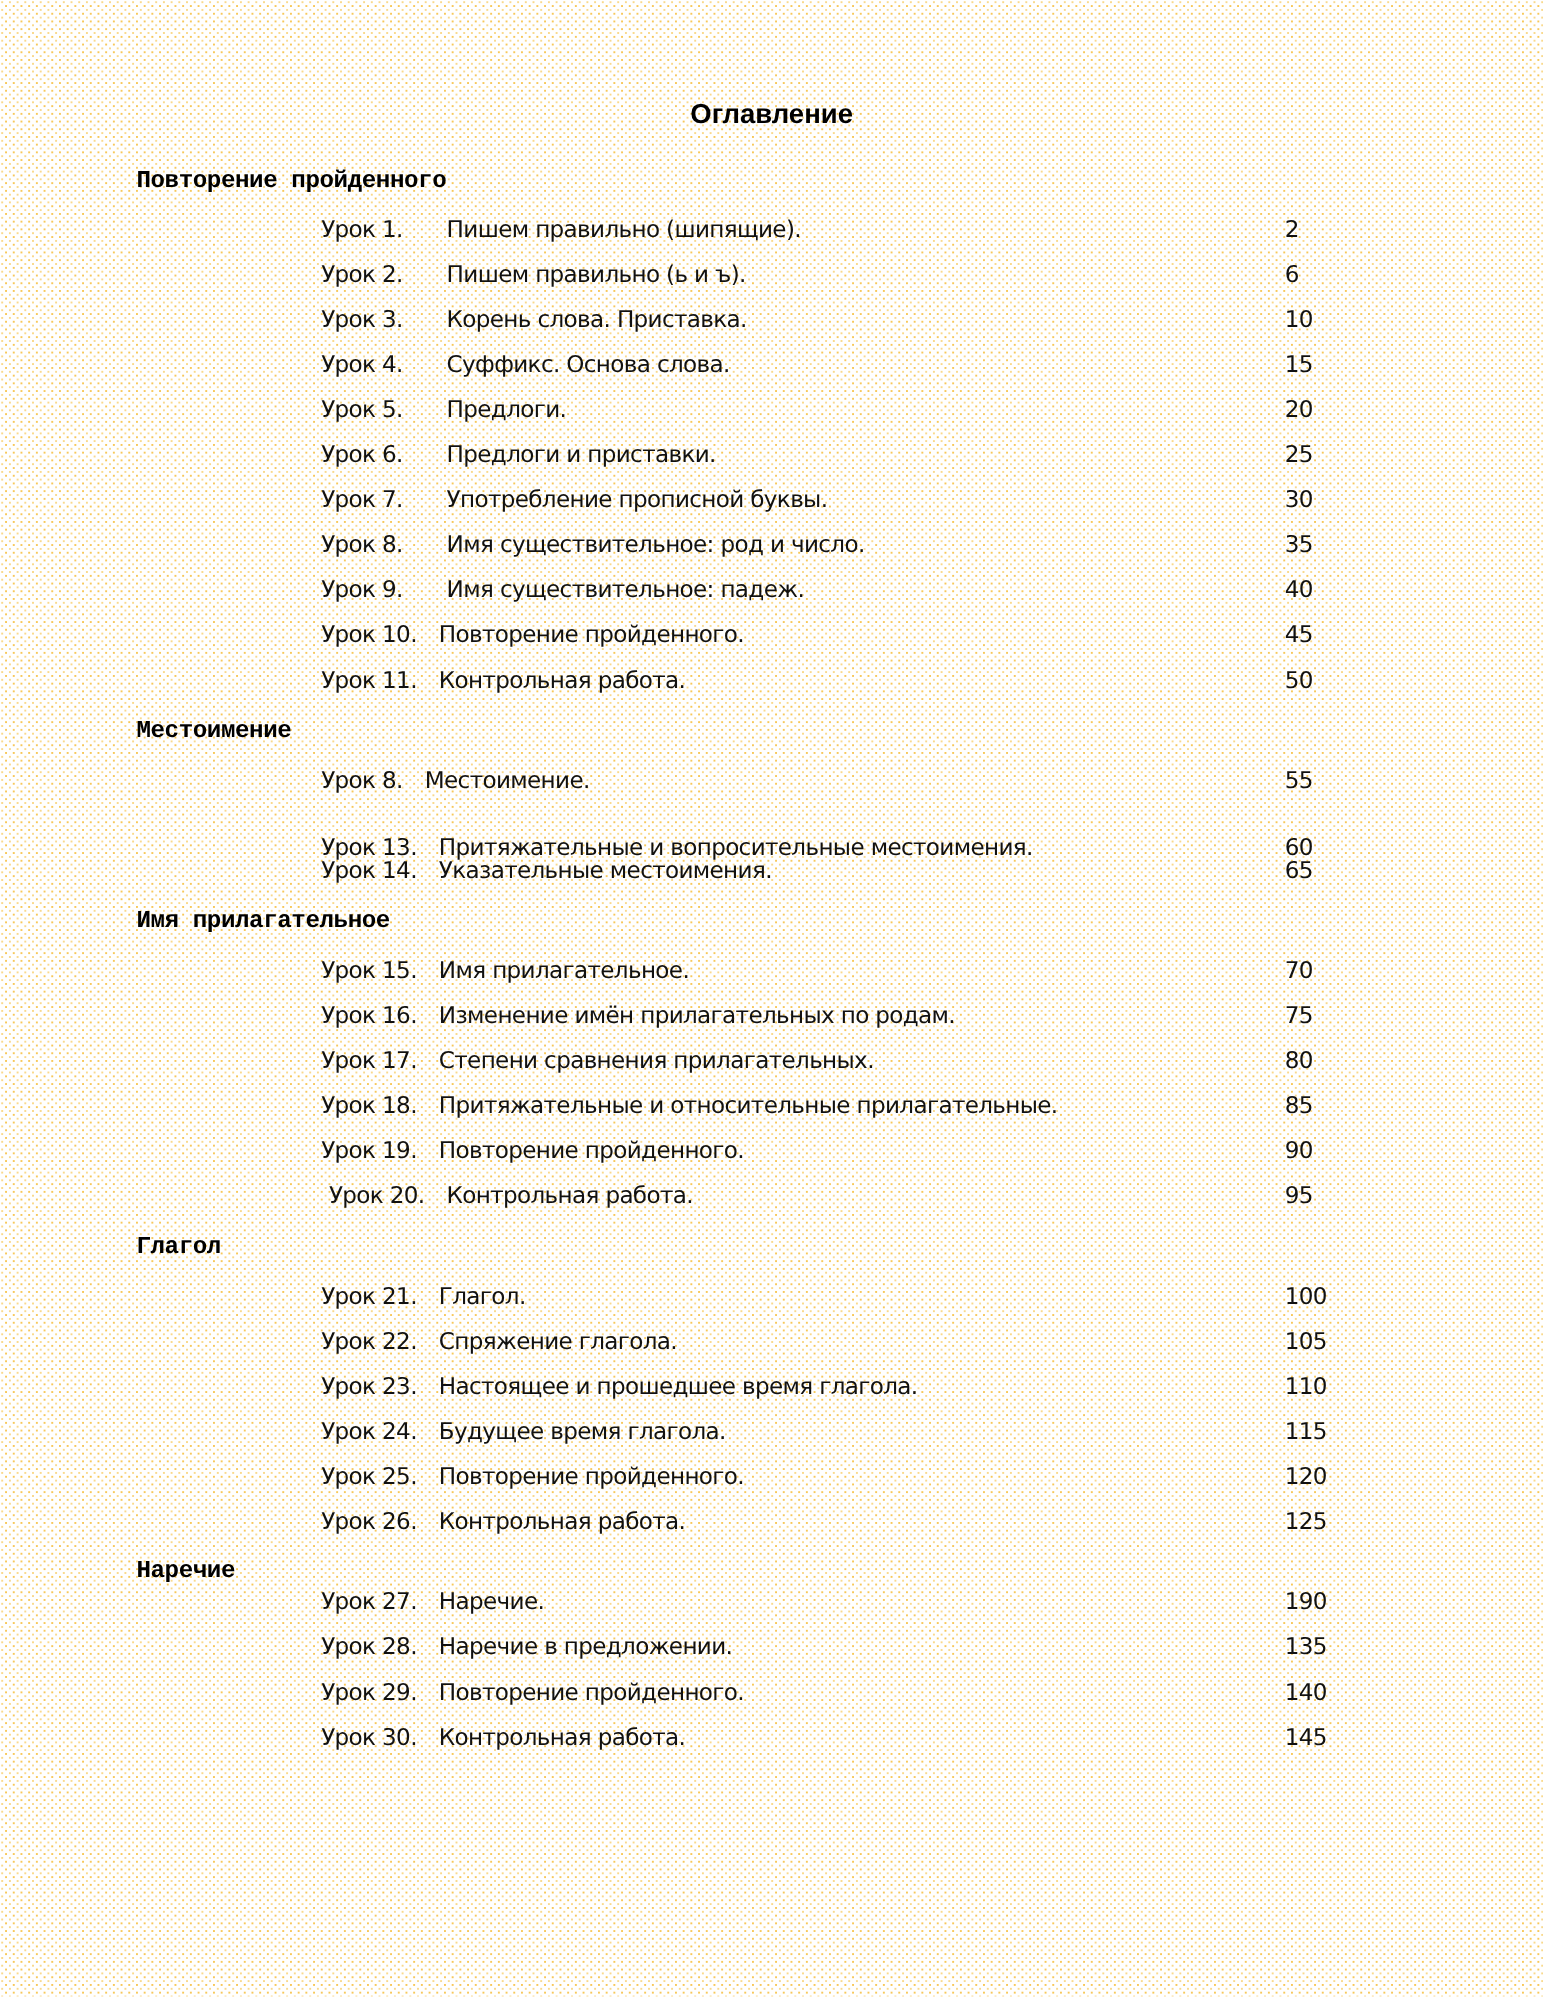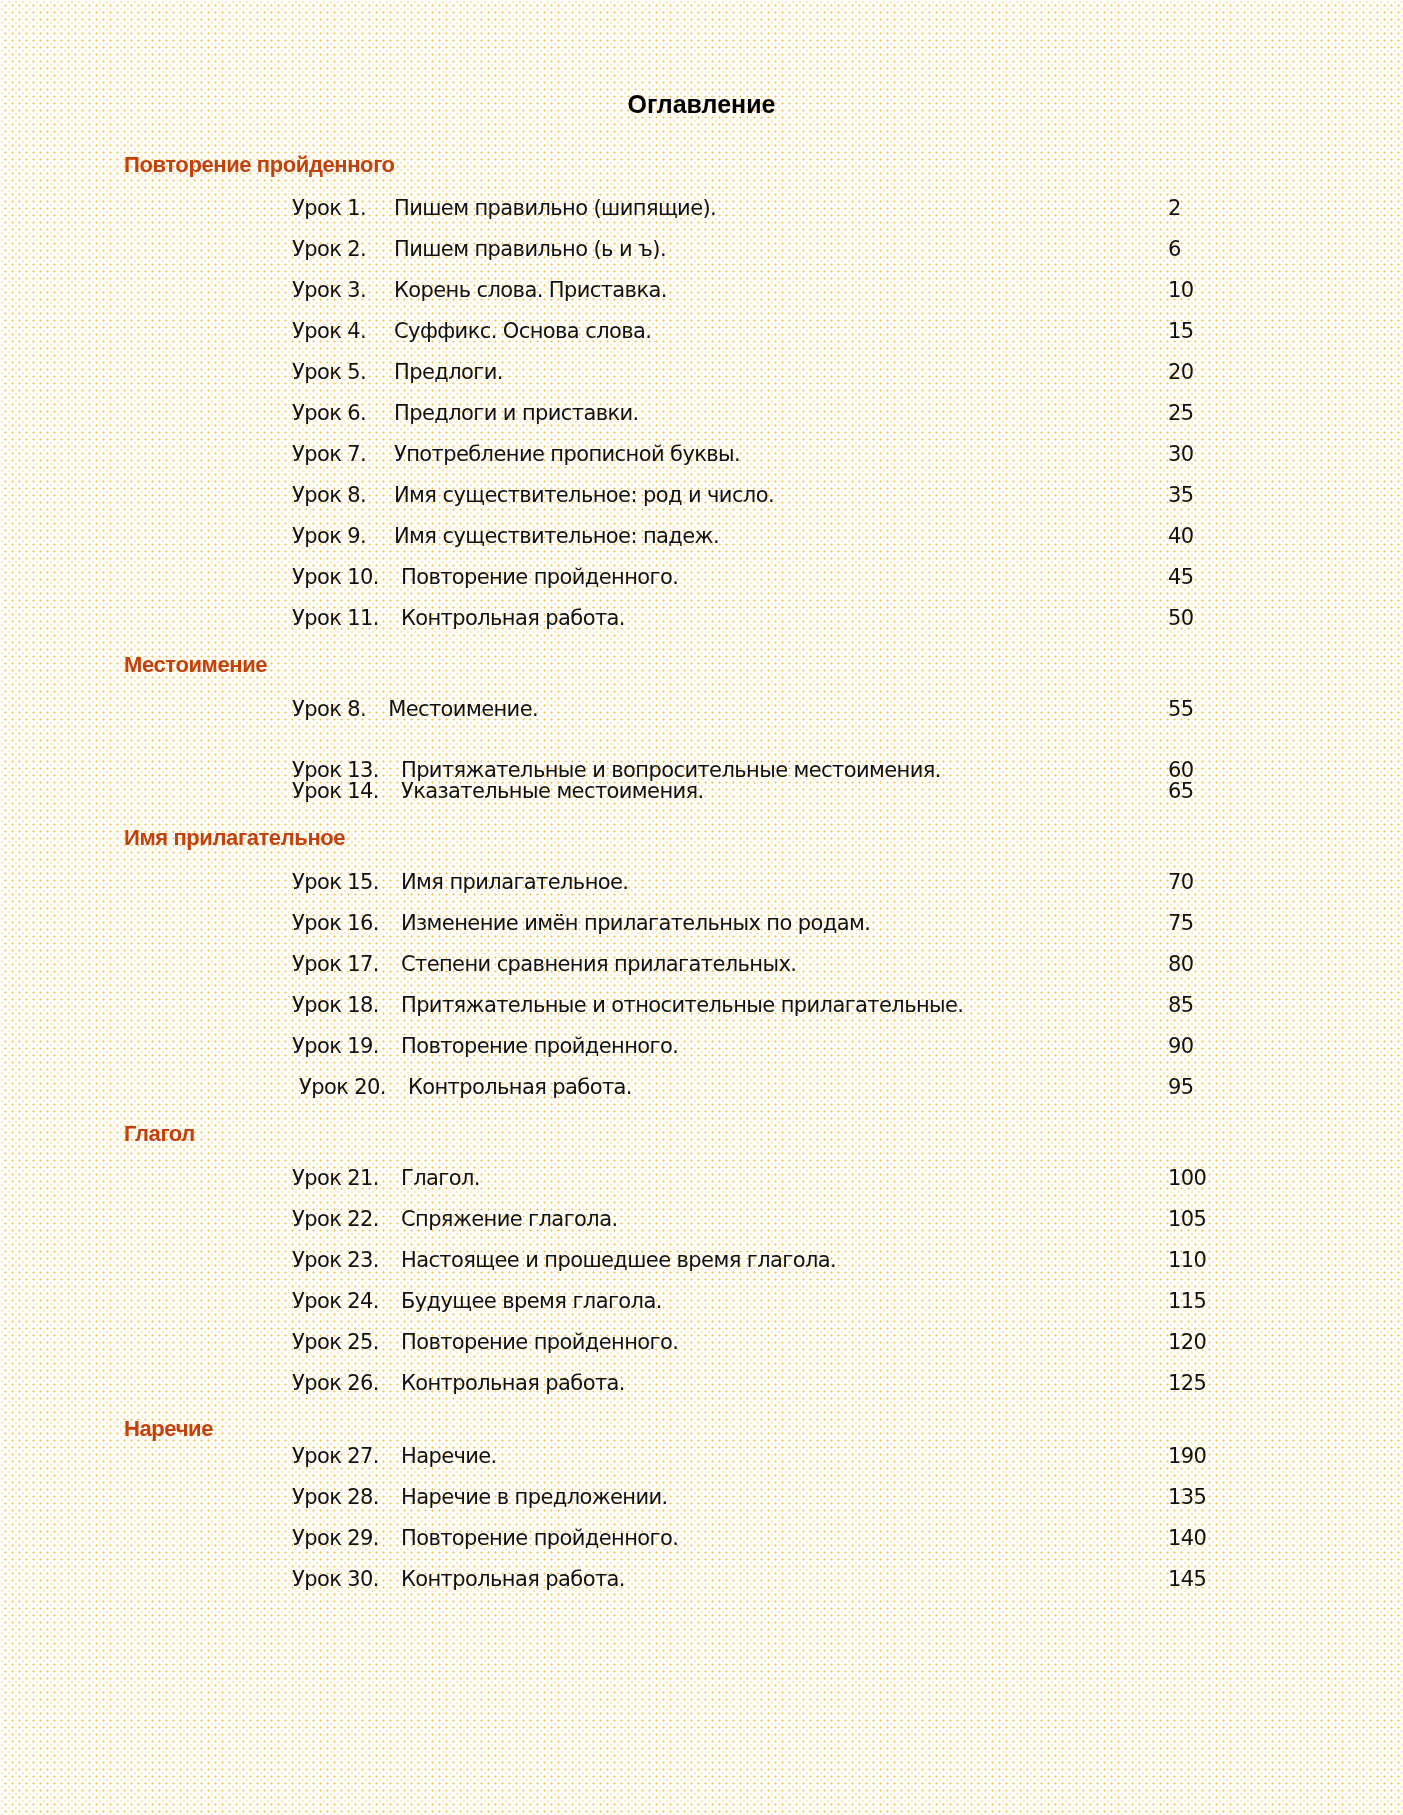--- a/index.html
+++ b/index.html
@@ -27,46 +27,47 @@
     width: 1403px;
     text-align: center;
     font-family: Liberation Sans, sans-serif;
     font-weight: bold;
     font-size: 25px;
     color: #000;
   }
   .section-heading {
     position: absolute;
     left: 124px;
-    font-family: Liberation Sans, sans-serif;
+    font-family: Liberation Mono, monospace;
     font-weight: bold;
     font-size: 22px;
     letter-spacing: -0.4px;
-    color: #c2410c;
+    color: #000000;
     white-space: nowrap;
   }
   .toc-row {
     position: absolute;
     left: 292px;
     width: 920px;
     height: 30px;
     font-family: "DejaVu Sans", sans-serif;
     font-size: 21px;
     letter-spacing: -0.6px;
     color: #111;
     white-space: nowrap;
   }
   .toc-row.shifted { left: 299px; }
   .toc-num {
     display: inline-block;
     width: 102px;
   }
-  .toc-row.wide .toc-num { width: auto; margin-right: 22px; }
+  .toc-row.wide .toc-num { width: auto; margin-right: 8px; }
   .toc-title {
     display: inline-block;
+    margin-left: 12px;
   }
   .toc-page {
     position: absolute;
     left: 876px;
     top: 0;
   }
   .toc-row.shifted .toc-page { left: 869px; }
 </style>
 </head>
 <body>

